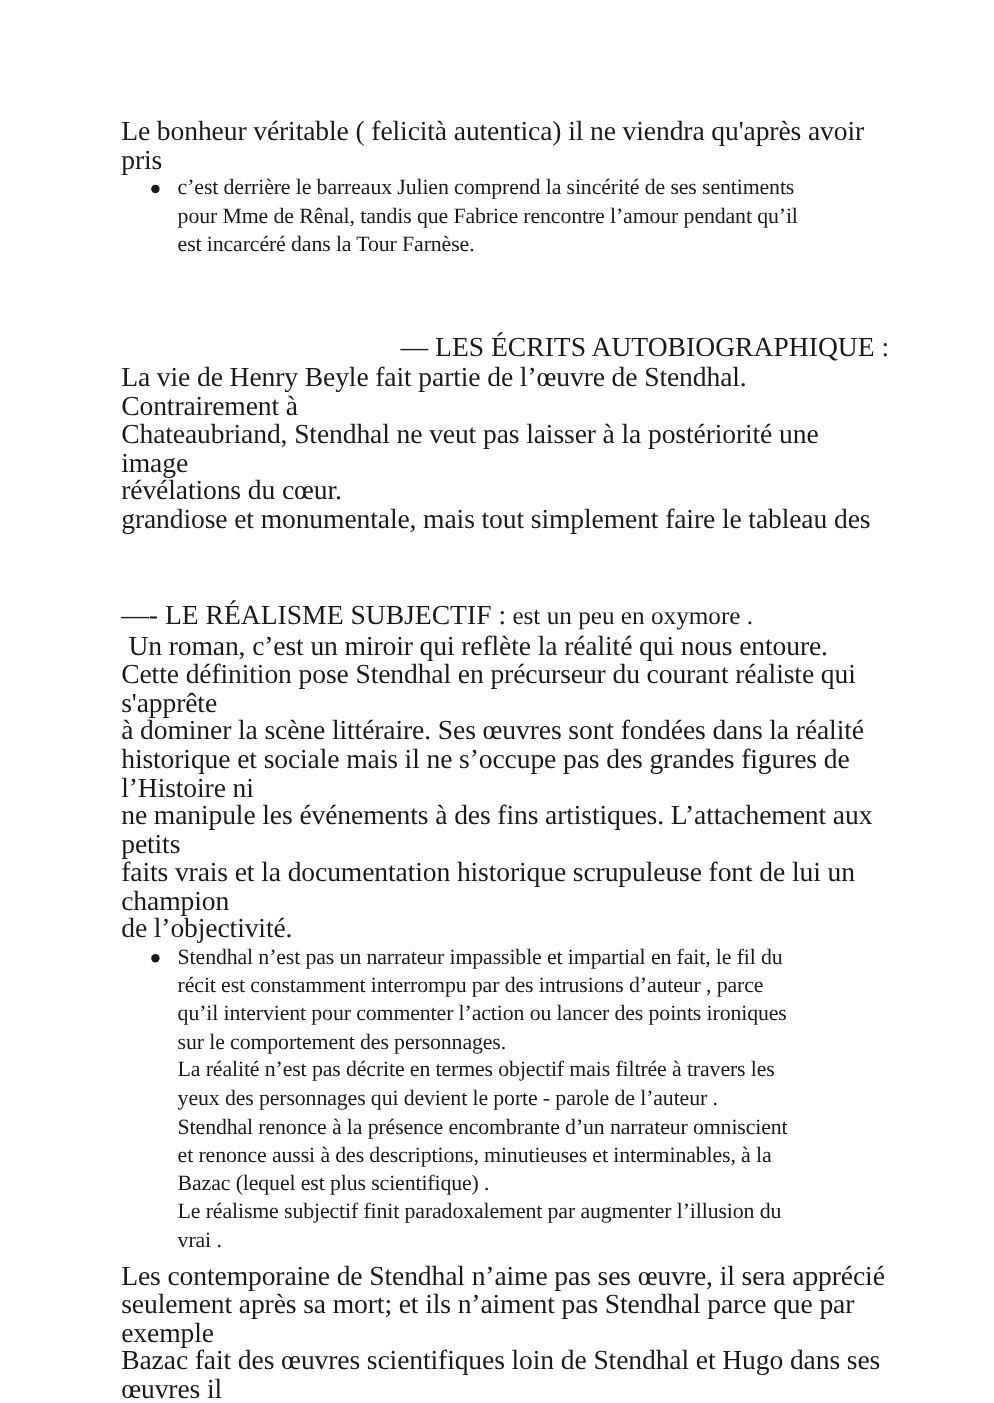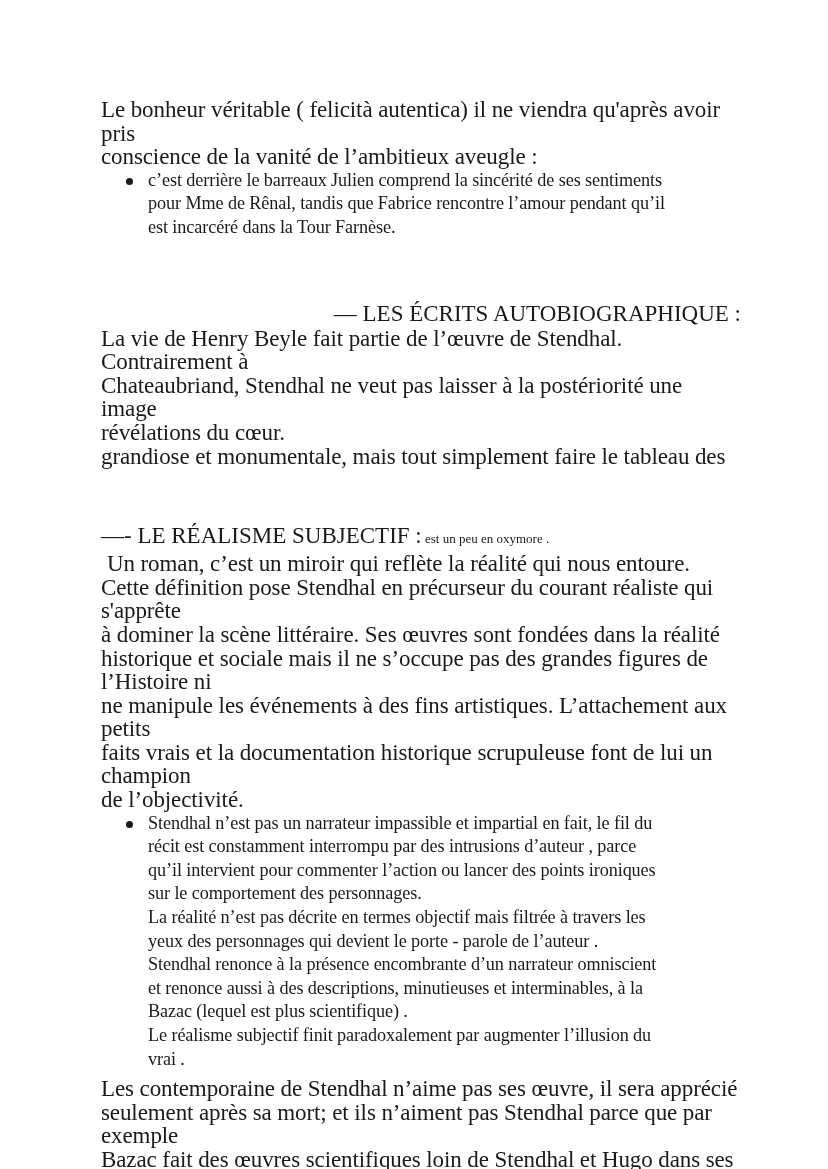--- a/index.html
+++ b/index.html
@@ -48,37 +48,36 @@
       border-radius: 50%;
       background: #1a1a1a;
     }
     .line { display: block; }
     .heading {
       font-size: 23px;
       line-height: 27px;
       margin: 0;
     }
     .heading .tail {
-      font-size: 13px;
+      font-size: 21px;
     }
     .sec1 { }
     .sec2 { margin-top: 60px; }
     .sec3 { margin-top: 54px; }
     .sec4 { margin-top: 6px; }
     .indent-first { padding-left: 6px; }
   </style>
 </head>
 <body>
 
 <div class="page">
 
   <div class="sec1">
     <p>
       <span class="line">Le bonheur véritable ( felicità autentica) il ne viendra qu'après avoir pris</span>
-      <span class="line">conscience de la vanité de l’ambitieux aveugle :</span>
     </p>
     <ul class="bullets">
       <li>
         <span class="bullet"></span>
         <span class="line">c’est derrière le barreaux Julien comprend la sincérité de ses sentiments</span>
         <span class="line">pour Mme de Rênal, tandis que Fabrice rencontre l’amour pendant qu’il</span>
         <span class="line">est incarcéré dans la Tour Farnèse.</span>
       </li>
     </ul>
   </div>

